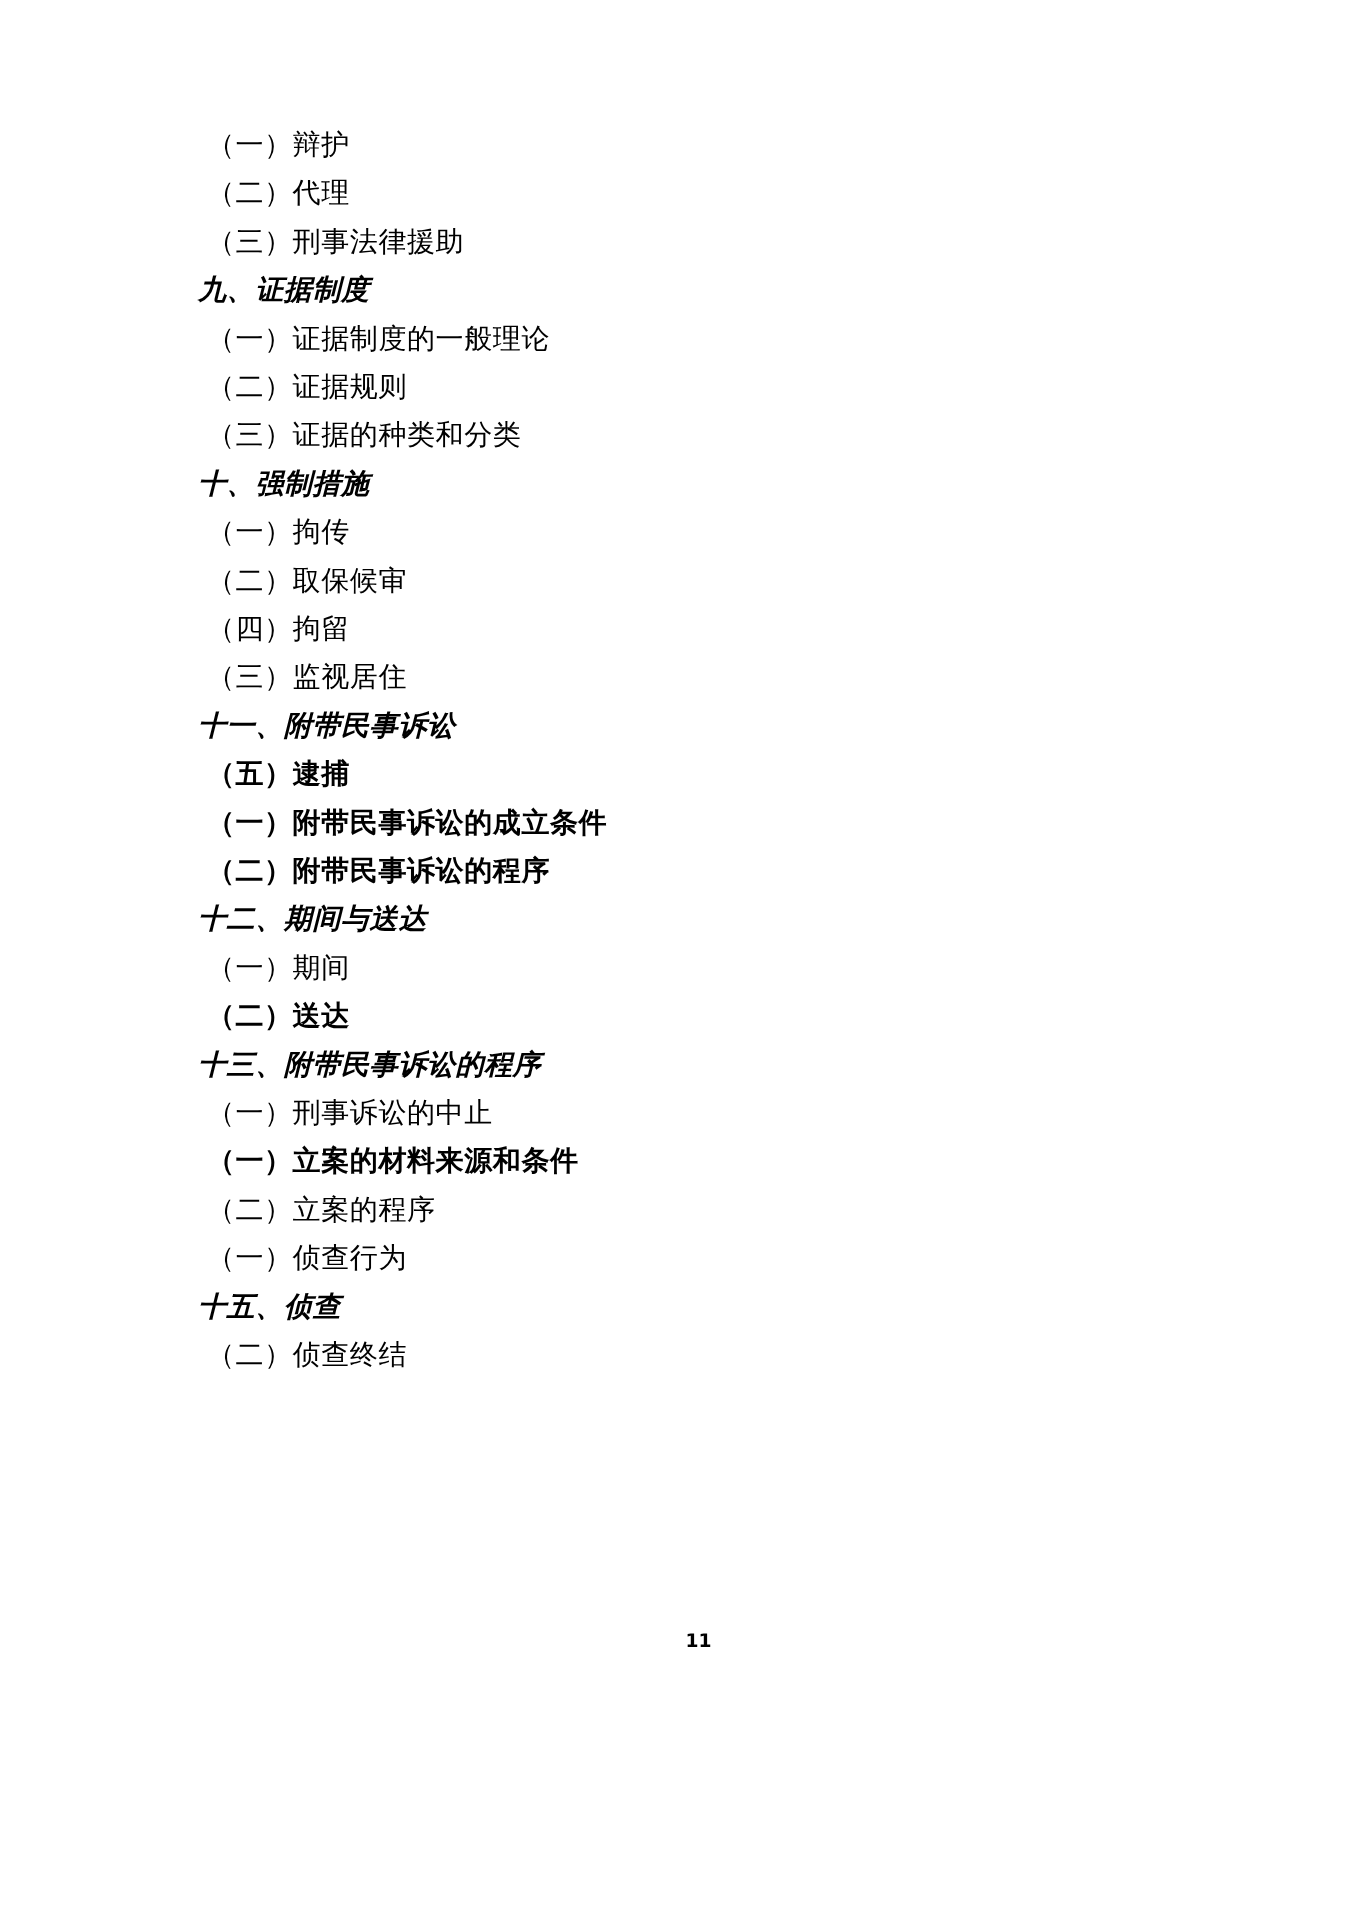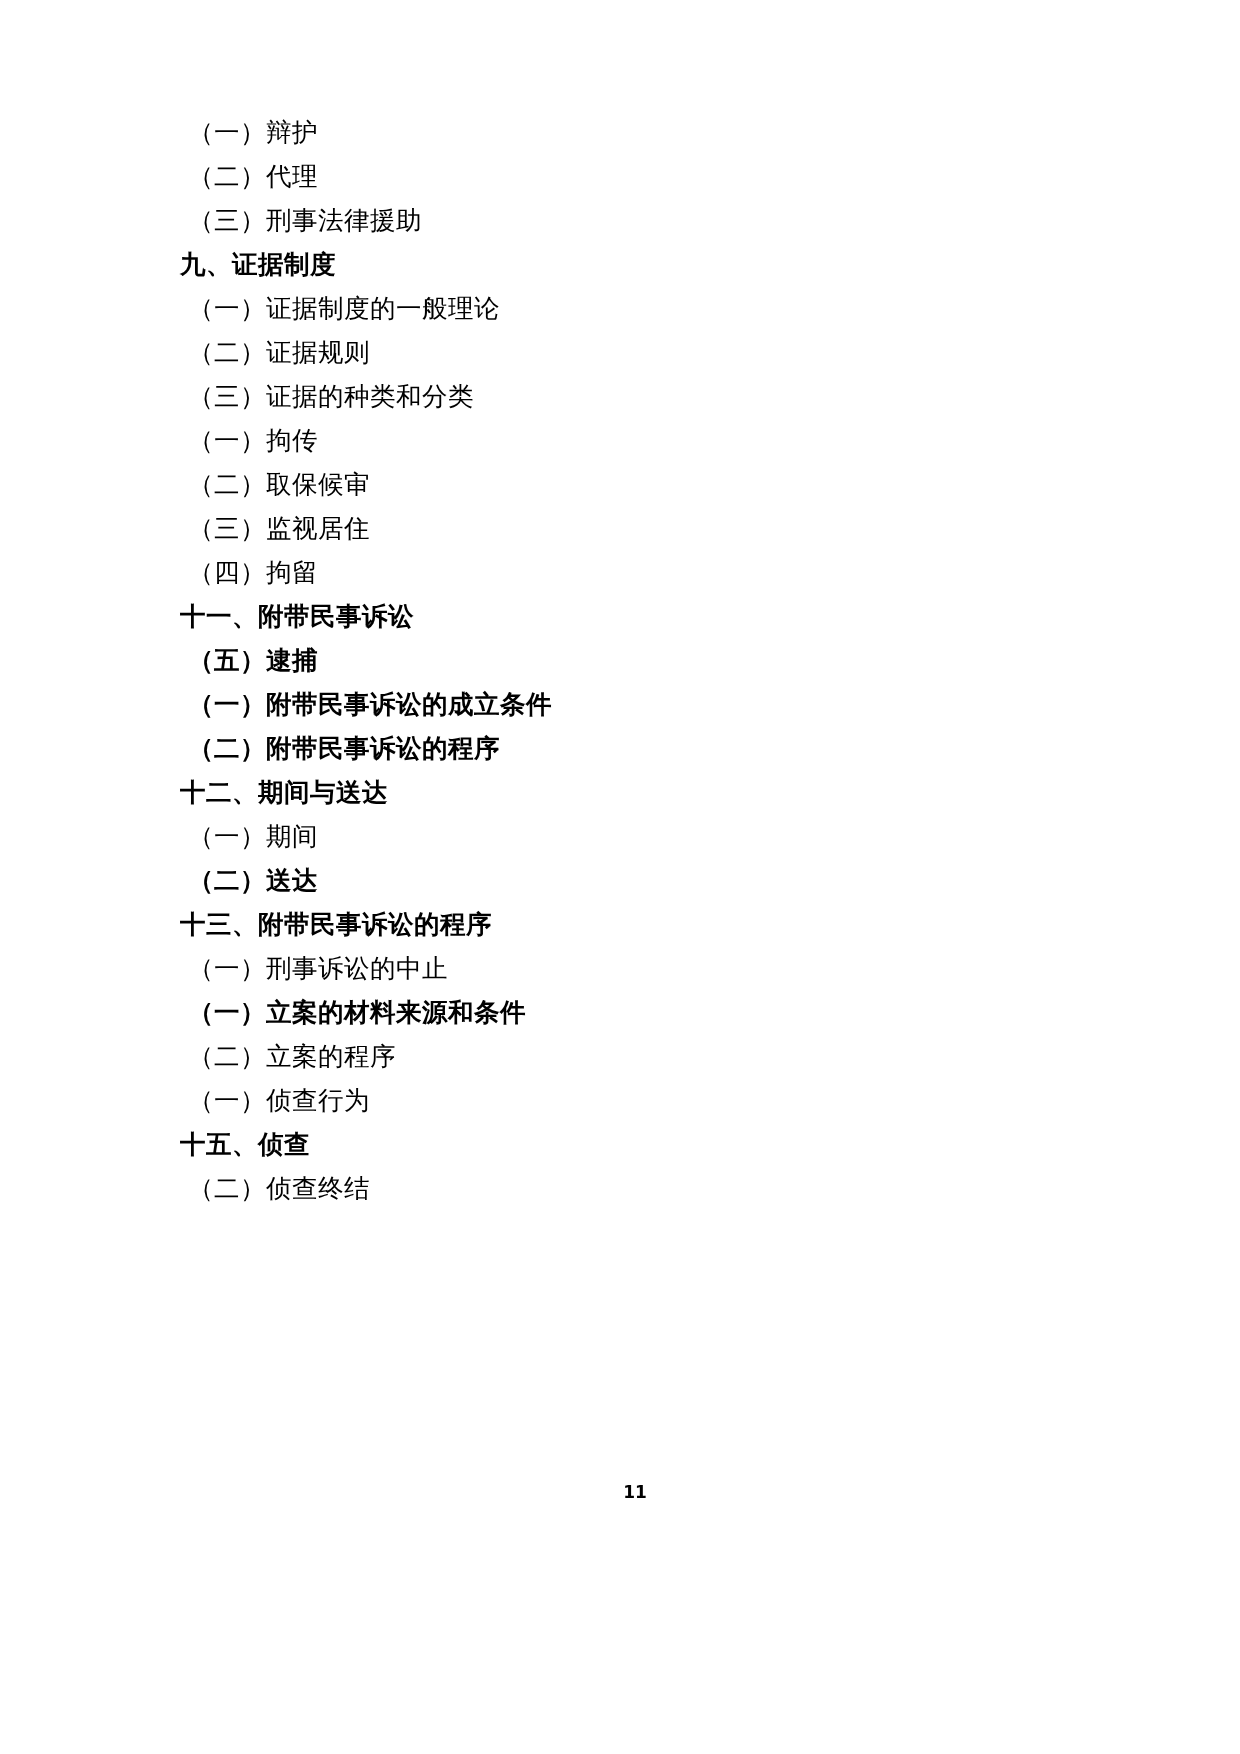--- a/index.html
+++ b/index.html
@@ -32,20 +32,21 @@
     font-size: 25.5px;
     line-height: 1;
     letter-spacing: 0.5px;
     white-space: pre;
     color: #000;
   }
   .lvl1 {
     margin: 0 0 18.5px 0;
     padding-left: 0px;
     font-weight: 700;
+    font-style: italic;
   }
   .lvl2 {
     margin: 0 0 18.5px 0;
     padding-left: 8px;
     font-weight: 400;
   }
   .lvl2.bold {
     font-weight: 700;
   }
   .first {
@@ -68,24 +69,25 @@
 
 <div class="page">
   <div class="outline" id="outline-list">
       <div class="line lvl2 first">（一）辩护</div>
       <div class="line lvl2">（二）代理</div>
       <div class="line lvl2">（三）刑事法律援助</div>
       <div class="line lvl1">九、证据制度</div>
       <div class="line lvl2">（一）证据制度的一般理论</div>
       <div class="line lvl2">（二）证据规则</div>
       <div class="line lvl2">（三）证据的种类和分类</div>
+      <div class="line lvl1">十、强制措施</div>
       <div class="line lvl2">（一）拘传</div>
       <div class="line lvl2">（二）取保候审</div>
+      <div class="line lvl2">（四）拘留</div>
       <div class="line lvl2">（三）监视居住</div>
-      <div class="line lvl2">（四）拘留</div>
       <div class="line lvl1">十一、附带民事诉讼</div>
       <div class="line lvl2 bold">（五）逮捕</div>
       <div class="line lvl2 bold">（一）附带民事诉讼的成立条件</div>
       <div class="line lvl2 bold">（二）附带民事诉讼的程序</div>
       <div class="line lvl1">十二、期间与送达</div>
       <div class="line lvl2">（一）期间</div>
       <div class="line lvl2 bold">（二）送达</div>
       <div class="line lvl1">十三、附带民事诉讼的程序</div>
       <div class="line lvl2">（一）刑事诉讼的中止</div>
       <div class="line lvl2 bold">（一）立案的材料来源和条件</div>

